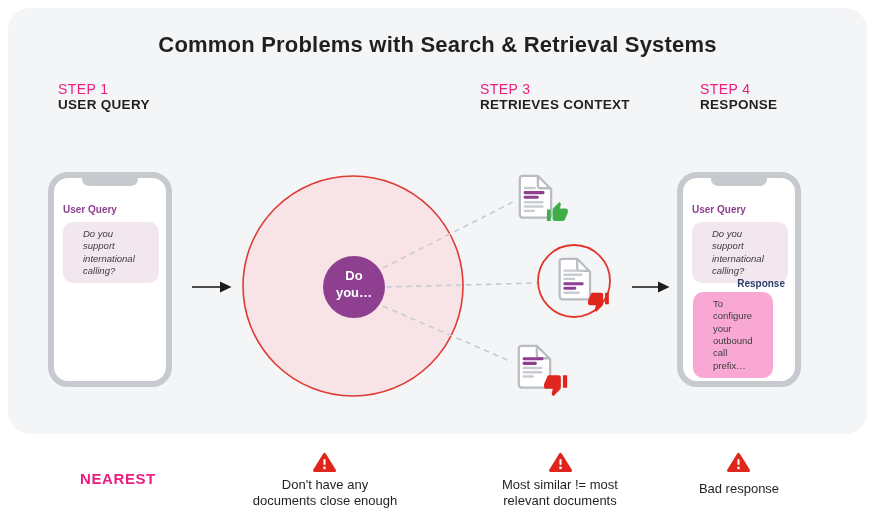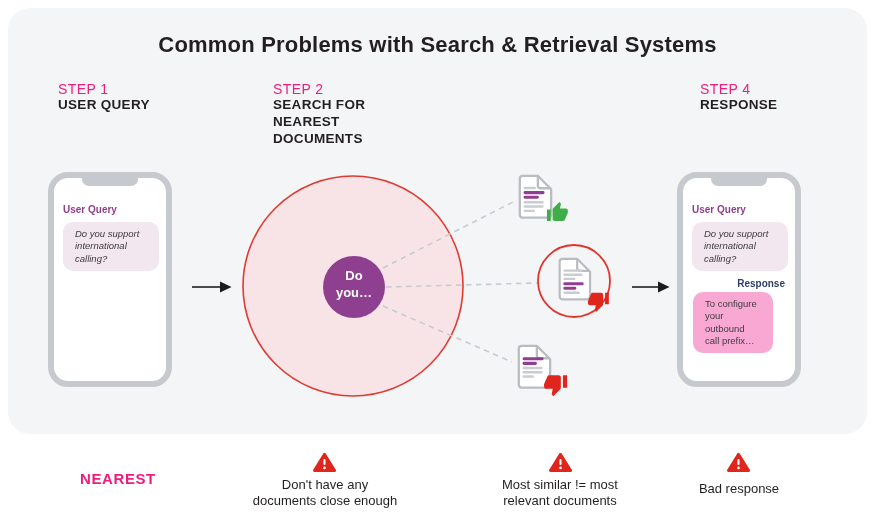--- a/index.html
+++ b/index.html
@@ -20,21 +20,21 @@
 
   svg.flow { position:absolute; left:0; top:0; z-index:1; }
 
   .phone { position:absolute; top:172px; width:124px; height:215px; z-index:2;
            background:#ffffff; border:6px solid #c6c9cd; border-radius:20px; }
   .phone-1 { left:48px; }
   .phone-2 { left:677px; }
   .notch { position:absolute; top:-1px; left:50%; transform:translateX(-50%);
            width:56px; height:9px; background:#c6c9cd; border-radius:0 0 7px 7px; }
   .q-label { position:absolute; left:9px; top:26px; font-size:10px; font-weight:700; color:#8d3f8d; }
-  .bubble { position:absolute; border-radius:10px; padding:6px 12px; font-size:9.5px;
+  .bubble { position:absolute; border-radius:10px; padding:6px 20px; font-size:9.5px;
             line-height:1.3; color:#3c3c3c; }
   .bubble.query { left:9px; top:44px; width:96px; background:#f2e6ef; font-style:italic; }
   .r-label { position:absolute; right:10px; top:100px; font-size:10px; font-weight:700; color:#2d3e6b; }
   .bubble.response { left:10px; top:114px; width:80px; background:#f9a8d4; }
 
   .circle-text { position:absolute; left:330px; top:268px; width:48px; z-index:2;
                  text-align:center; font-size:13px; font-weight:700; color:#ffffff; line-height:1.3; }
 
   .issues-label { position:absolute; left:80px; top:470px; font-size:15px; font-weight:800;
                   color:#ed1c7f; letter-spacing:.6px; }
@@ -52,23 +52,23 @@
 <div class="canvas">
 
   <div class="card"></div>
 
   <div class="title">Common Problems with Search &amp; Retrieval Systems</div>
 
   <div class="step" style="left:58px; top:81px;">
     <div class="step-label">STEP 1</div>
     <div class="step-sub">USER QUERY</div>
   </div>
-  <div class="step" style="left:273px; top:81px;">
-    <div class="step-label">STEP 2</div>
-    <div class="step-sub w115">SEARCH FOR NEAREST DOCUMENTS</div>
+  <div class="step" style="left:480px; top:81px;">
+    <div class="step-label">STEP 3</div>
+    <div class="step-sub">RETRIEVES CONTEXT</div>
   </div>
   <div class="step" style="left:700px; top:81px;">
     <div class="step-label">STEP 4</div>
     <div class="step-sub">RESPONSE</div>
   </div>
 
   <svg class="flow" width="875" height="531" viewBox="0 0 875 531">
 
     <circle cx="353" cy="286" r="110" fill="#f8e4e7" stroke="#dd3b33" stroke-width="1.6"></circle>
 

